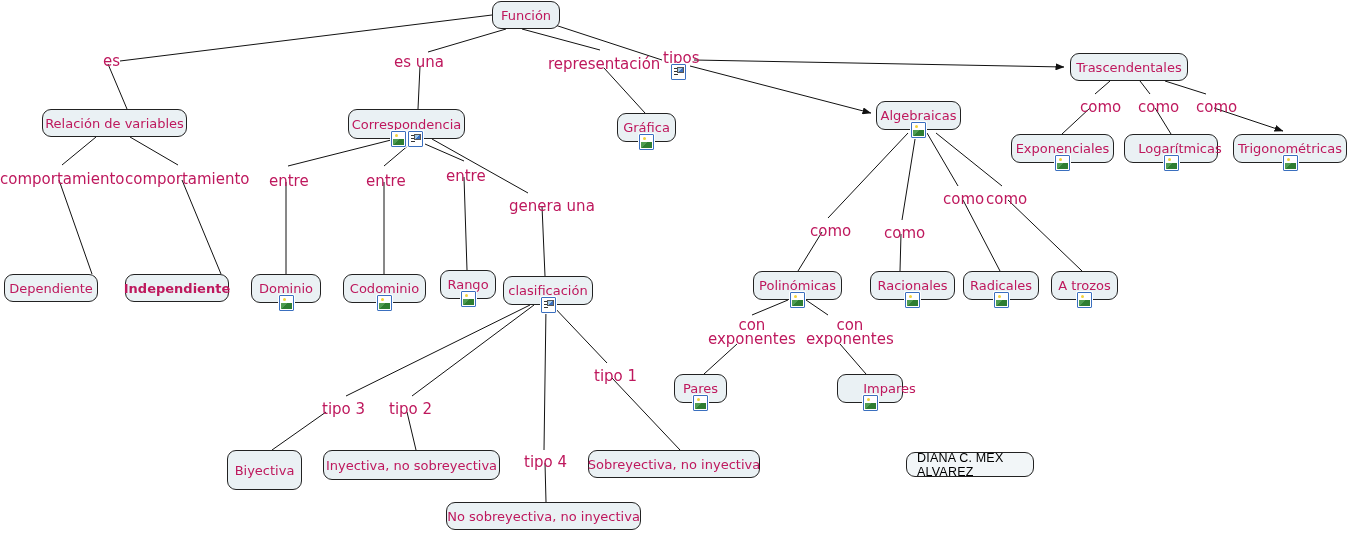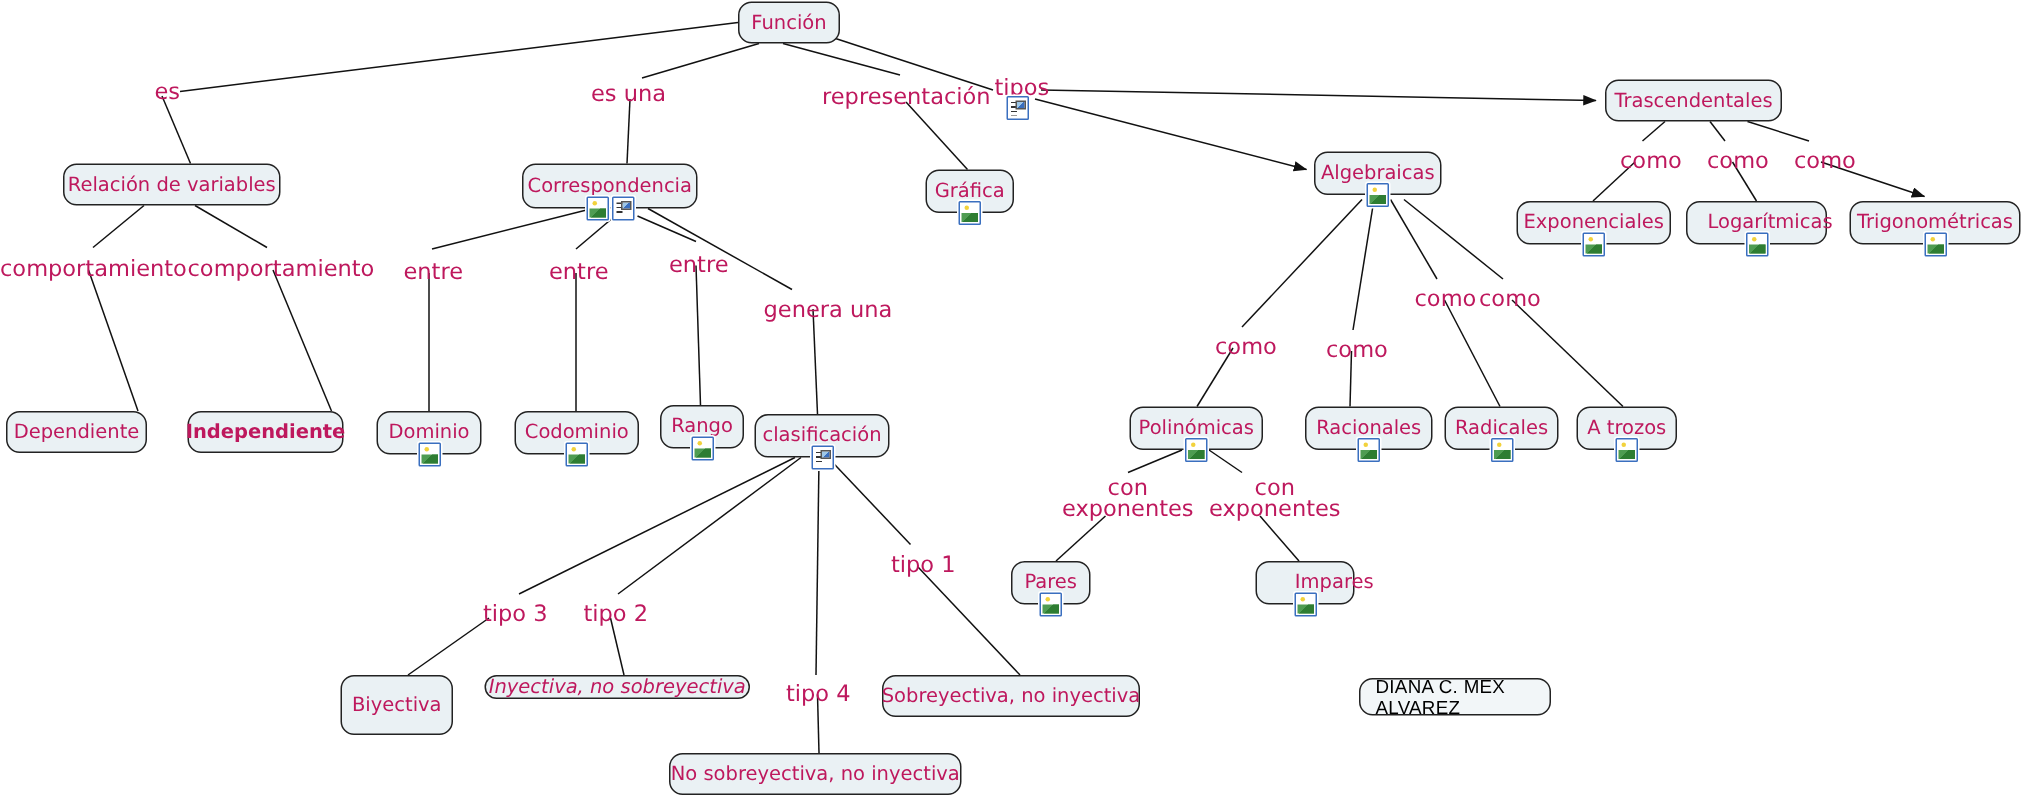--- a/index.html
+++ b/index.html
@@ -306,21 +306,21 @@
       </div>
       <div class="node" style="left: 837px; top: 374px; width: 66px; height: 29px; padding-left: 48px;">
         <span class="node-label">Impares</span>
         <div class="icon-row">
           <span class="mini-icon pic"></span>
         </div>
       </div>
       <div class="node" style="left: 227px; top: 450px; width: 75px; height: 40px;">
         <span class="node-label">Biyectiva</span>
       </div>
-      <div class="node" style="left: 323px; top: 450px; width: 177px; height: 16px; font-style: italic;">
+      <div class="node" style="left: 323px; top: 450px; width: 177px; height: 30px;">
         <span class="node-label">Inyectiva, no sobreyectiva</span>
       </div>
       <div class="node" style="left: 588px; top: 450px; width: 172px; height: 28px;">
         <span class="node-label">Sobreyectiva, no inyectiva</span>
       </div>
       <div class="node" style="left: 446px; top: 502px; width: 195px; height: 28px;">
         <span class="node-label">No sobreyectiva, no inyectiva</span>
       </div>
     </div>
   <div id="labels-group">

